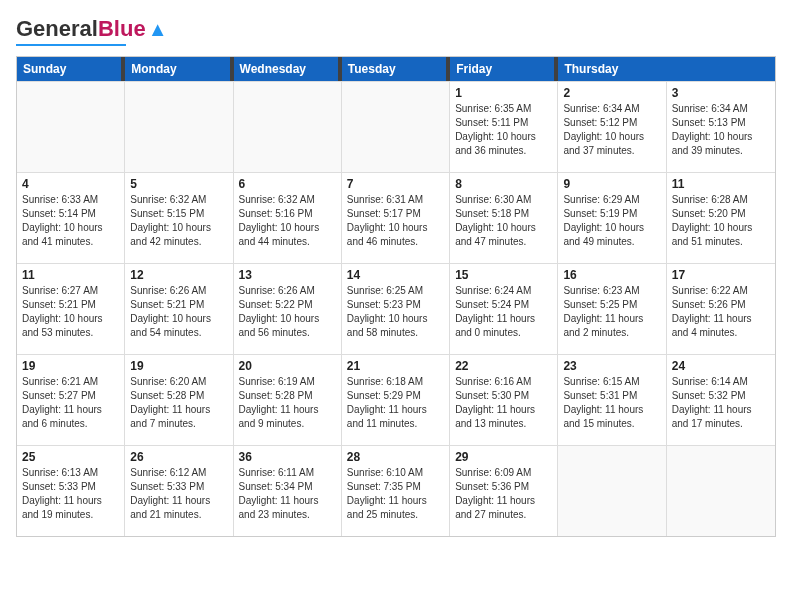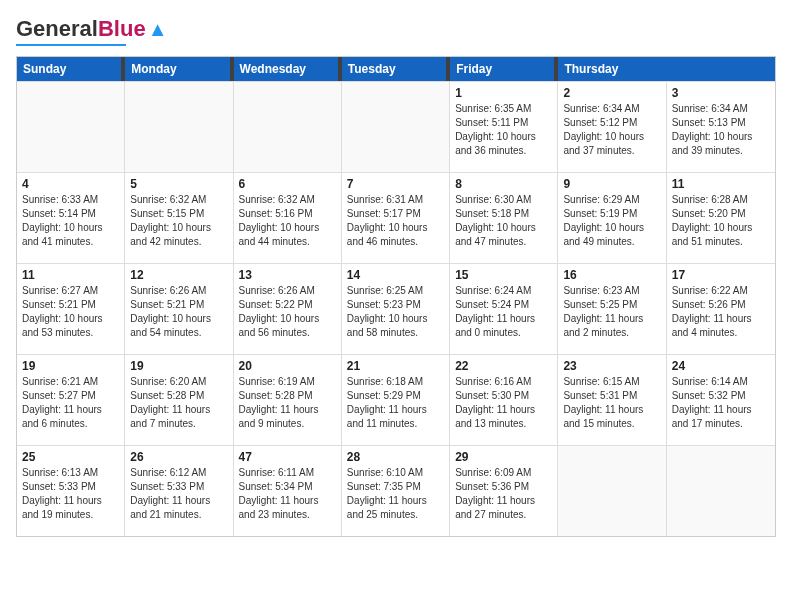--- a/index.html
+++ b/index.html
@@ -312,21 +312,21 @@
 and 19 minutes.</div>
           </div>
           <div class="cal-cell">
             <span class="day-num">26</span>
             <div class="day-info" style="white-space: pre-line;">Sunrise: 6:12 AM
 Sunset: 5:33 PM
 Daylight: 11 hours
 and 21 minutes.</div>
           </div>
           <div class="cal-cell">
-            <span class="day-num">47</span>
+            <span class="day-num">36</span>
             <div class="day-info" style="white-space: pre-line;">Sunrise: 6:11 AM
 Sunset: 5:34 PM
 Daylight: 11 hours
 and 23 minutes.</div>
           </div>
           <div class="cal-cell">
             <span class="day-num">28</span>
             <div class="day-info" style="white-space: pre-line;">Sunrise: 6:10 AM
 Sunset: 7:35 PM
 Daylight: 11 hours

